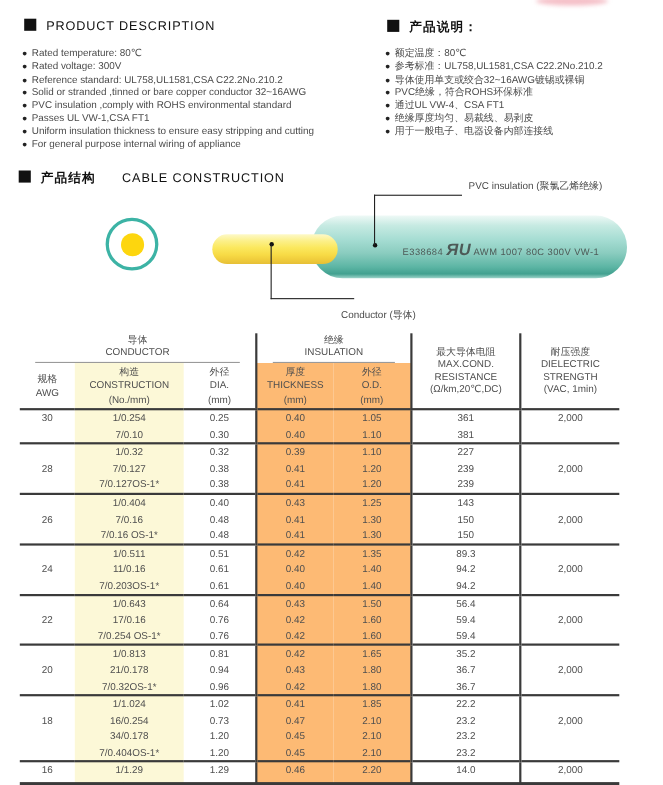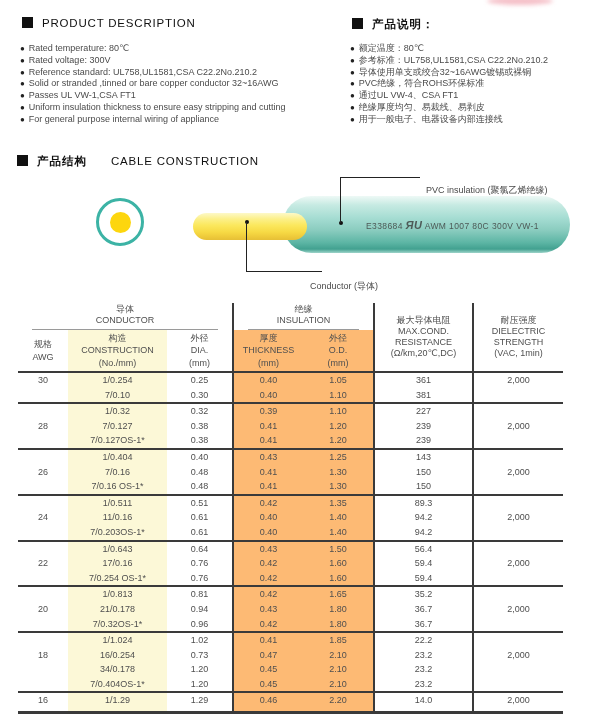--- a/index.html
+++ b/index.html
@@ -18,21 +18,21 @@
   .blt{font-size:8px;margin-right:4px;color:#222;}
   
   .ring{position:absolute;left:96px;top:198px;width:42px;height:42px;border:3px solid #3cb3a5;border-radius:50%;background:#fff;}
   .core{position:absolute;left:110px;top:212px;width:21px;height:21px;border-radius:50%;background:#fdd60e;}
   .insulation{position:absolute;left:283px;top:196px;width:287px;height:57px;border-radius:28.5px;
       background:linear-gradient(180deg,#eef9f6 0%,#c6eae2 16%,#a6ddd3 38%,#8accbf 60%,#5cb5a4 82%,#42a190 93%,#9ed4ca 100%);}
   .conductor-rod{position:absolute;left:193px;top:213px;width:114px;height:27px;border-radius:13.5px;
       background:linear-gradient(180deg,#fdf9c8 0%,#fcf08a 22%,#fbe85e 45%,#f7da45 70%,#eeca3a 88%,#e6bf36 100%);}
   .cable-print{position:absolute;left:366px;top:219px;width:200px;font-size:8.5px;letter-spacing:.4px;
       color:#4d5a57;white-space:nowrap;}
-  .ul-mark{font-weight:700;font-style:italic;font-size:11px;}
+  .ul-mark{font-weight:700;font-style:italic;font-size:15px;}
   .leader-v,.leader-h{position:absolute;background:#222;}
   .leader-dot{position:absolute;width:4px;height:4px;border-radius:50%;background:#111;}
   .callout{position:absolute;font-size:9px;color:#4a4a4a;white-space:nowrap;}
   
   .spec-table{position:absolute;left:18px;top:303px;width:545px;border-collapse:collapse;table-layout:fixed;
       font-size:9px;color:#4f4f4f;}
   .spec-table th,.spec-table td{padding:0;margin:0;text-align:center;vertical-align:middle;font-weight:400;}
   .ghdr{vertical-align:bottom;}
   .gwrap{margin:0 14px;padding-bottom:3px;border-bottom:1px solid #9a9a9a;line-height:11px;}
   .hl{line-height:11px;}
@@ -58,20 +58,21 @@
   <div class="logo-smudge"></div>
 
   <div class="sec-title" style="left:22px;top:17px;">
     <span class="sq"></span><span>PRODUCT DESCRIPTION</span>
   </div>
   <ul class="blist" id="list-en" style="left:20px;top:43px;width:320px;">
       <li><span class="blt">●</span><span>Rated temperature: 80℃</span></li>
       <li><span class="blt">●</span><span>Rated voltage: 300V</span></li>
       <li><span class="blt">●</span><span>Reference standard: UL758,UL1581,CSA C22.2No.210.2</span></li>
       <li><span class="blt">●</span><span>Solid or stranded ,tinned or bare copper conductor 32~16AWG</span></li>
+      <li><span class="blt">●</span><span>PVC insulation ,comply with ROHS environmental standard</span></li>
       <li><span class="blt">●</span><span>Passes UL VW-1,CSA FT1</span></li>
       <li><span class="blt">●</span><span>Uniform insulation thickness to ensure easy stripping and cutting</span></li>
       <li><span class="blt">●</span><span>For general purpose internal wiring of appliance</span></li>
     </ul>
 
   <div class="sec-title" style="left:352px;top:17px;">
     <span class="sq"></span><span class="cn-bold">产品说明：</span>
   </div>
   <ul class="blist" id="list-cn" style="left:350px;top:43px;width:245px;">
       <li><span class="blt">●</span><span>额定温度：80℃</span></li>
@@ -96,21 +97,21 @@
 
     <div class="cable-print">
       <span>E338684</span>
       <span class="ul-mark">ЯU</span>
       <span>AWM 1007 80C 300V VW-1</span>
     </div>
 
     <div class="leader-dot" style="left:339px;top:221px;"></div>
     <div class="leader-v" style="left:340px;top:177px;width:1px;height:46px;"></div>
     <div class="leader-h" style="left:340px;top:177px;width:80px;height:1px;"></div>
-    <div class="callout" style="left:426px;top:184px;">PVC insulation (聚氯乙烯绝缘)</div>
+    <div class="callout" style="left:426px;top:163px;">PVC insulation (聚氯乙烯绝缘)</div>
 
     <div class="leader-dot" style="left:245px;top:220px;"></div>
     <div class="leader-v" style="left:246px;top:222px;width:1px;height:50px;"></div>
     <div class="leader-h" style="left:246px;top:271px;width:76px;height:1px;"></div>
     <div class="callout" style="left:310px;top:266px;margin-top:14px;">Conductor (导体)</div>
   </div>
 
   <table class="spec-table">
     <colgroup>
       <col style="width:50px">

